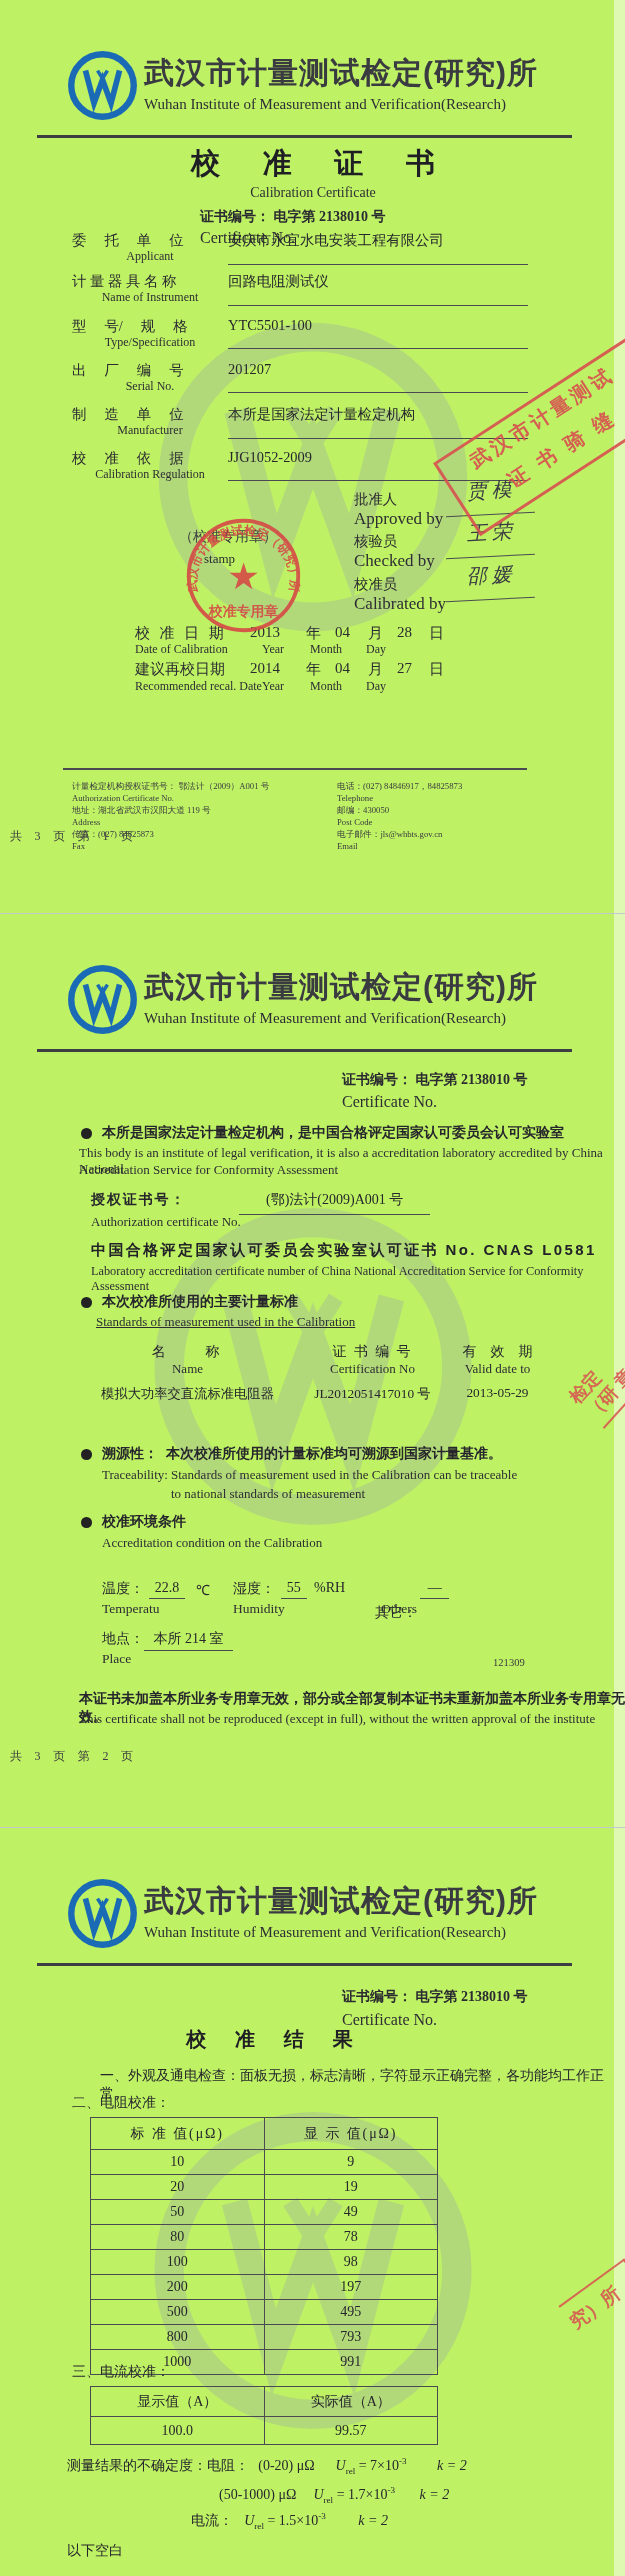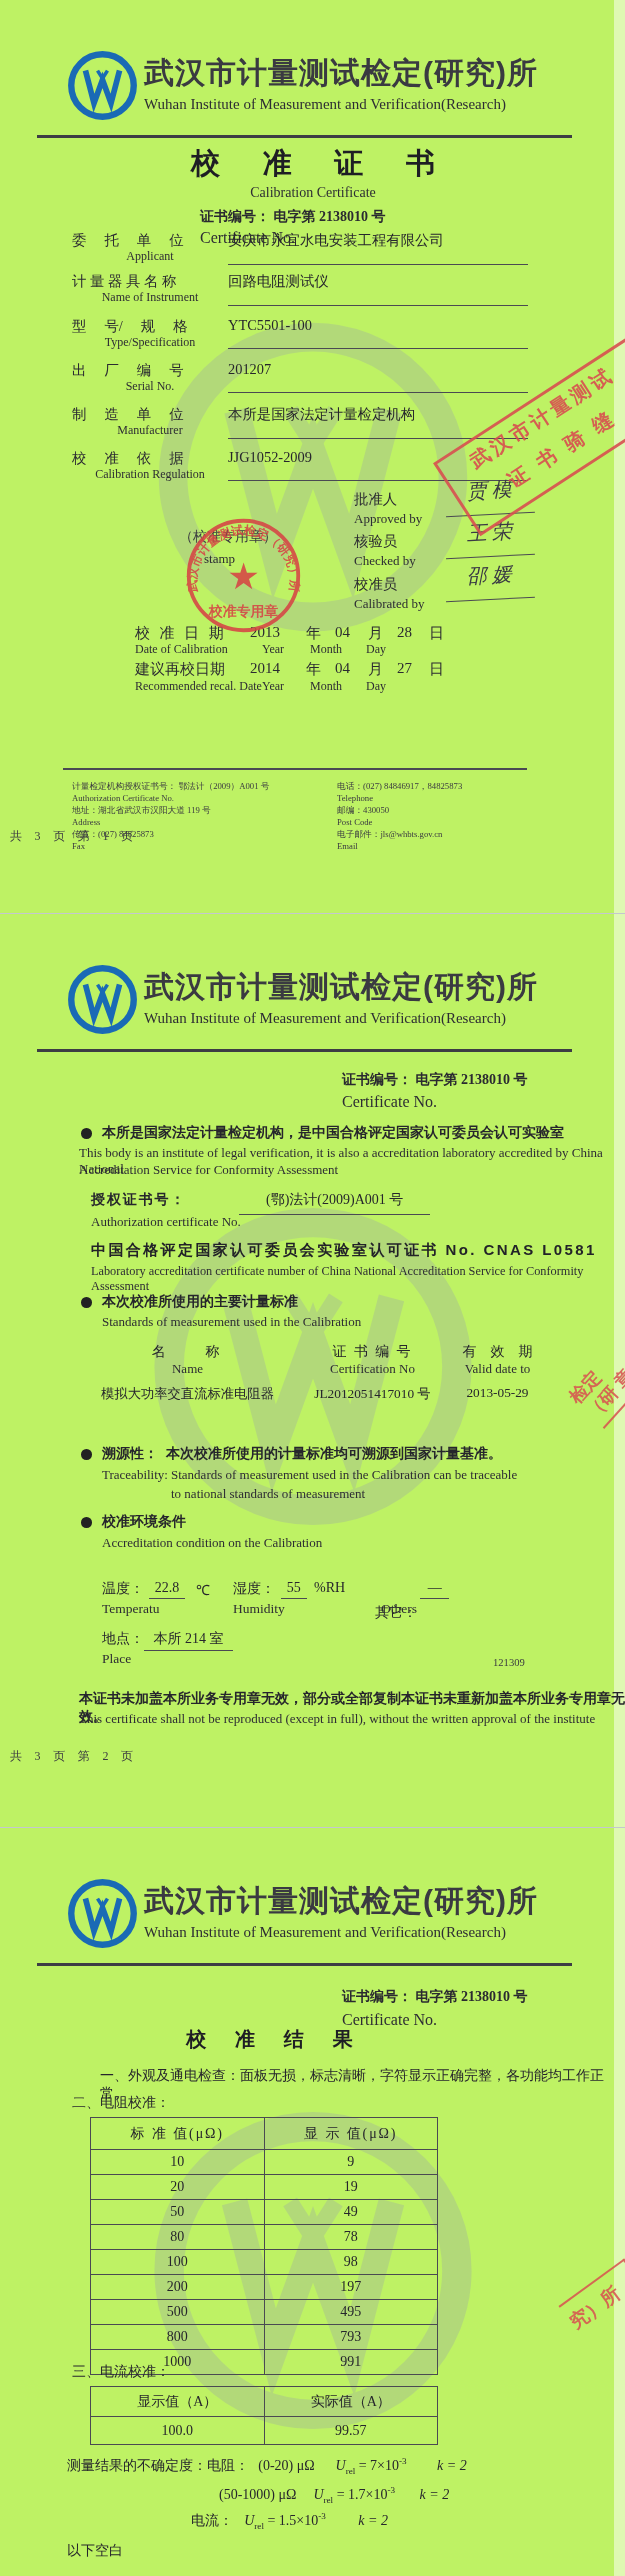--- a/index.html
+++ b/index.html
@@ -17,21 +17,21 @@
   .certno-en{position:absolute;font-size:16px;color:#2d2d33;}
   
   .field{position:absolute;left:72px;width:462px;height:39px;}
   .flabel-cn{position:absolute;left:0;top:0;width:156px;font-size:14.4px;color:#2b2b31;white-space:nowrap;}
   .flabel-en{position:absolute;left:0;top:18.3px;width:156px;text-align:center;font-size:12px;color:#2d2d33;white-space:nowrap;}
   .fvalue{position:absolute;left:156px;top:0;width:300px;font-size:14.4px;border-bottom:1.3px solid #4a4a52;padding-bottom:14px;white-space:nowrap;}
   .wm{position:absolute;left:50%;transform:translateX(-50%);color:#99a0ac;opacity:.30;z-index:0;}
   .content{position:relative;z-index:1;}
   .sig{font-style:italic;font-size:20px;color:#3a3a44;}
   .slabel-cn{font-size:14.4px;color:#2b2b31;font-family:"Liberation Sans",sans-serif;}
-  .slabel-en{font-size:13px;color:#2d2d33;}
+  .slabel-en{font-size:17px;color:#2d2d33;}
   .dt-cn{font-size:15px;color:#2b2b31;}
   .dt-en{font-size:12px;color:#2d2d33;}
   .foot{font-size:8.7px;line-height:12px;color:#3a3a40;}
   .pageno{position:absolute;left:0;width:100%;text-align:left;font-size:12px;letter-spacing:4.8px;color:#3a3a40;margin-left:10px;}
   .bullet{width:10.6px;height:10.6px;border-radius:50%;background:#222;display:inline-block;}
   .side-seal{position:absolute;border:3.4px solid #d85050;color:#d85050;z-index:2;text-align:center;font-weight:700;font-family:"Liberation Sans",sans-serif;opacity:.9;}
   .frag{position:absolute;color:#d85050;z-index:2;font-weight:700;opacity:.85;font-family:"Liberation Sans",sans-serif;}
   table.grid{border-collapse:collapse;font-size:14px;color:#26262c;background:transparent;}
   table.grid th,table.grid td{border:1.3px solid #4a4a52;text-align:center;font-weight:400;}
   .en{font-size:13px;color:#2d2d33;}
@@ -199,21 +199,21 @@
 
     <span class="abs cn" style="left:91px;top:277px;font-weight:600;letter-spacing:1.9px;">授权证书号：</span>
     <span class="abs cn" style="left:239px;top:277px;border-bottom:1.3px solid #4a4a52;padding:0 27px 4.8px 27px;">(鄂)法计(2009)A001 号</span>
     <span class="abs en" style="left:91px;top:300px;">Authorization certificate No.</span>
 
     <span class="abs" style="left:91px;top:327px;font-size:15px;font-weight:700;letter-spacing:2.4px;color:#222228;font-family:'Liberation Sans',sans-serif;">中国合格评定国家认可委员会实验室认可证书 No. CNAS L0581</span>
     <span class="abs en" style="left:91px;top:350px;font-size:12.3px;">Laboratory accreditation certificate number of China National Accreditation Service for Conformity Assessment</span>
 
     <span class="bullet abs" style="left:81px;top:383px;"></span>
     <span class="abs cn" style="left:102px;top:379px;font-weight:600;">本次校准所使用的主要计量标准</span>
-    <span class="abs en" style="left:102px;top:400px;">Standards of measurement used in the Calibration</span>
+    <span class="abs en" style="left:96px;top:400px;text-decoration:underline;">Standards of measurement used in the Calibration</span>
 
     <div class="abs" style="left:77px;top:429px;width:472px;">
       <div style="display:flex;text-align:center;">
         <div style="width:221px;">
           <div class="cn" style="letter-spacing:3.9px;">名　　称</div>
           <div class="en">Name</div>
         </div>
         <div style="width:149px;">
           <div class="cn" style="letter-spacing:1.9px;">证 书 编 号</div>
           <div class="en">Certification No</div>

